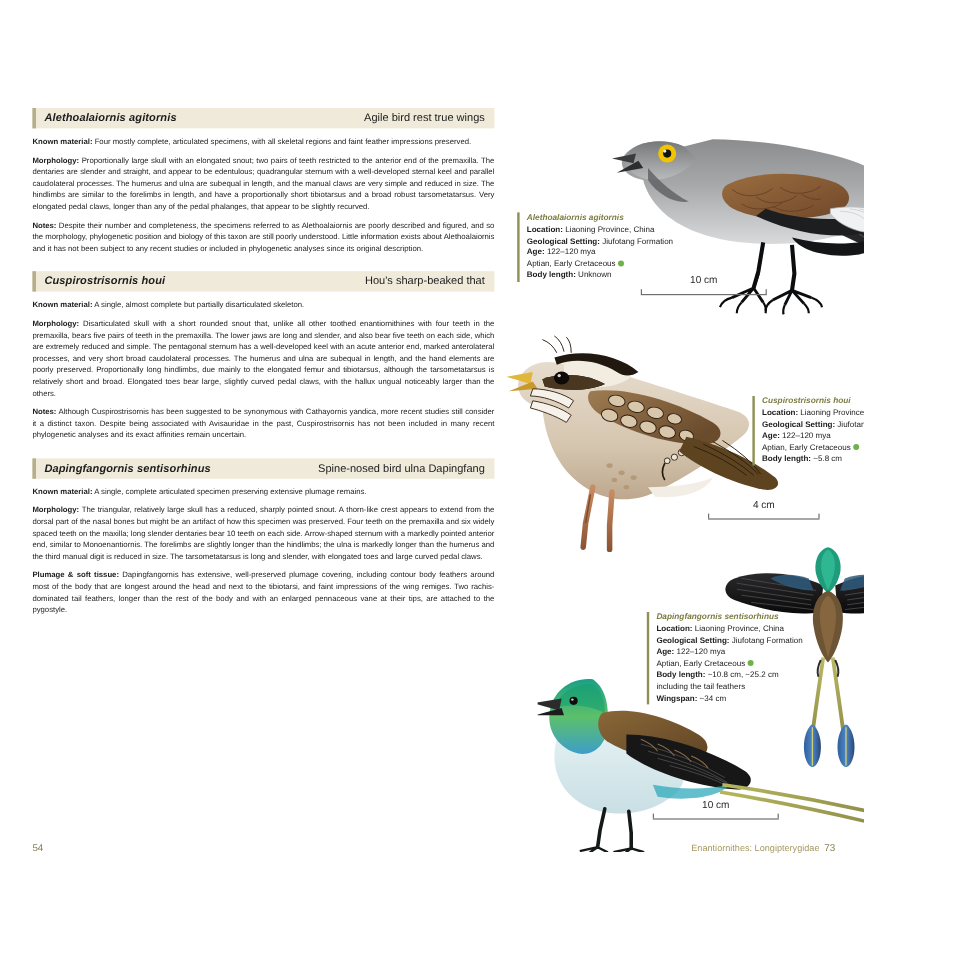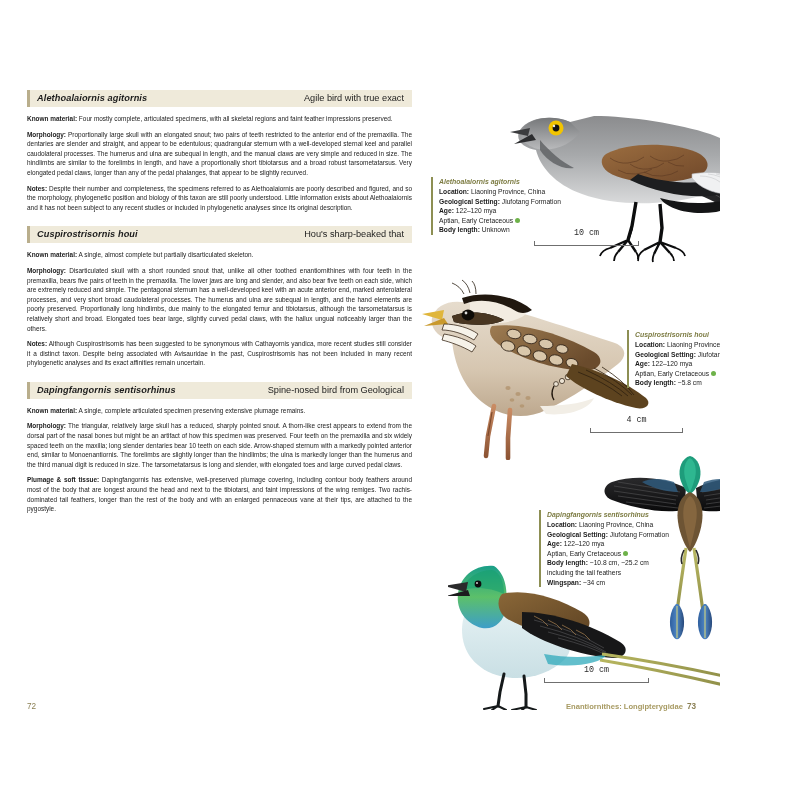--- a/index.html
+++ b/index.html
@@ -89,21 +89,21 @@
     display: inline-block;
     width: 5px; height: 5px;
     border-radius: 50%;
     background: #6eb24a;
     vertical-align: middle;
     margin-left: 2px;
     margin-bottom: 1px;
   }
 
   
-  .scalebar { position: absolute; font-family: Liberation Mono, monospace; }
+  .scalebar { position: absolute; }
   .scalebar .sb-label {
     font-size: 8.4px;
     color: #2a2a2a;
     text-align: center;
     margin-bottom: 2px;
   }
   .scalebar .sb-line {
     position: relative;
     height: 5px;
     border-bottom: 1px solid #6f6f6f;
@@ -128,62 +128,61 @@
     font-size: 8.2px;
     color: #8a7f53;
   }
   .footer-right {
     position: absolute;
     right: 24px;
     top: 702px;
     font-size: 7.6px;
     color: #a79a62;
     white-space: nowrap;
-    font-weight: bold;
   }
   .footer-right .fr-num {
     font-size: 8.2px;
     color: #8a7f53;
     margin-left: 4px;
   }
 
   
   .art { position: absolute; }
 </style>
 </head>
 <body>
 
 <div class="page">
 
   <div class="text-column">
 
     <div class="block">
       <div class="species-header">
         <span class="sci">Alethoalaiornis agitornis</span>
-        <span class="common">Agile bird with true exact</span>
+        <span class="common">Agile bird rest true wings</span>
       </div>
       <p class="para"><b>Known material:</b><span> Four mostly complete, articulated specimens, with all skeletal regions and faint feather impressions preserved.</span></p>
       <p class="para"><b>Morphology:</b><span> Proportionally large skull with an elongated snout; two pairs of teeth restricted to the anterior end of the premaxilla. The dentaries are slender and straight, and appear to be edentulous; quadrangular sternum with a well-developed sternal keel and parallel caudolateral processes. The humerus and ulna are subequal in length, and the manual claws are very simple and reduced in size. The hindlimbs are similar to the forelimbs in length, and have a proportionally short tibiotarsus and a broad robust tarsometatarsus. Very elongated pedal claws, longer than any of the pedal phalanges, that appear to be slightly recurved.</span></p>
       <p class="para"><b>Notes:</b><span> Despite their number and completeness, the specimens referred to as Alethoalaiornis are poorly described and figured, and so the morphology, phylogenetic position and biology of this taxon are still poorly understood. Little information exists about Alethoalaiornis and it has not been subject to any recent studies or included in phylogenetic analyses since its original description.</span></p>
     </div>
 
     <div class="block b2">
       <div class="species-header">
         <span class="sci">Cuspirostrisornis houi</span>
         <span class="common">Hou's sharp-beaked that</span>
       </div>
       <p class="para"><b>Known material:</b><span> A single, almost complete but partially disarticulated skeleton.</span></p>
       <p class="para"><b>Morphology:</b><span> Disarticulated skull with a short rounded snout that, unlike all other toothed enantiornithines with four teeth in the premaxilla, bears five pairs of teeth in the premaxilla. The lower jaws are long and slender, and also bear five teeth on each side, which are extremely reduced and simple. The pentagonal sternum has a well-developed keel with an acute anterior end, marked anterolateral processes, and very short broad caudolateral processes. The humerus and ulna are subequal in length, and the hand elements are poorly preserved. Proportionally long hindlimbs, due mainly to the elongated femur and tibiotarsus, although the tarsometatarsus is relatively short and broad. Elongated toes bear large, slightly curved pedal claws, with the hallux ungual noticeably larger than the others.</span></p>
       <p class="para"><b>Notes:</b><span> Although Cuspirostrisornis has been suggested to be synonymous with Cathayornis yandica, more recent studies still consider it a distinct taxon. Despite being associated with Avisauridae in the past, Cuspirostrisornis has not been included in many recent phylogenetic analyses and its exact affinities remain uncertain.</span></p>
     </div>
 
     <div class="block">
       <div class="species-header">
         <span class="sci">Dapingfangornis sentisorhinus</span>
-        <span class="common">Spine-nosed bird from Geological</span>
+        <span class="common">Spine-nosed bird ulna Dapingfang</span>
       </div>
       <p class="para"><b>Known material:</b><span> A single, complete articulated specimen preserving extensive plumage remains.</span></p>
       <p class="para"><b>Morphology:</b><span> The triangular, relatively large skull has a reduced, sharply pointed snout. A thorn-like crest appears to extend from the dorsal part of the nasal bones but might be an artifact of how this specimen was preserved. Four teeth on the premaxilla and six widely spaced teeth on the maxilla; long slender dentaries bear 10 teeth on each side. Arrow-shaped sternum with a markedly pointed anterior end, similar to Monoenantiornis. The forelimbs are slightly longer than the hindlimbs; the ulna is markedly longer than the humerus and the third manual digit is reduced in size. The tarsometatarsus is long and slender, with elongated toes and large curved pedal claws.</span></p>
       <p class="para"><b>Plumage &amp; soft tissue:</b><span> Dapingfangornis has extensive, well-preserved plumage covering, including contour body feathers around most of the body that are longest around the head and next to the tibiotarsi, and faint impressions of the wing remiges. Two rachis-dominated tail feathers, longer than the rest of the body and with an enlarged pennaceous vane at their tips, are attached to the pygostyle.</span></p>
     </div>
 
   </div>
 
   <div class="art-column">
 
@@ -536,18 +535,18 @@
       <div><span class="lbl">Wingspan:</span><span> ~34 cm</span></div>
     </div>
 
     <div class="scalebar" style="left:124px; top:605px; width:105px;">
       <div class="sb-label">10 cm</div>
       <div class="sb-line"></div>
     </div>
 
   </div>
 
-  <div class="footer-left">72</div>
+  <div class="footer-left">54</div>
   <div class="footer-right">
     <span>Enantiornithes: Longipterygidae</span><span class="fr-num">73</span>
   </div>
 
 </div>
 
 </body></html>

